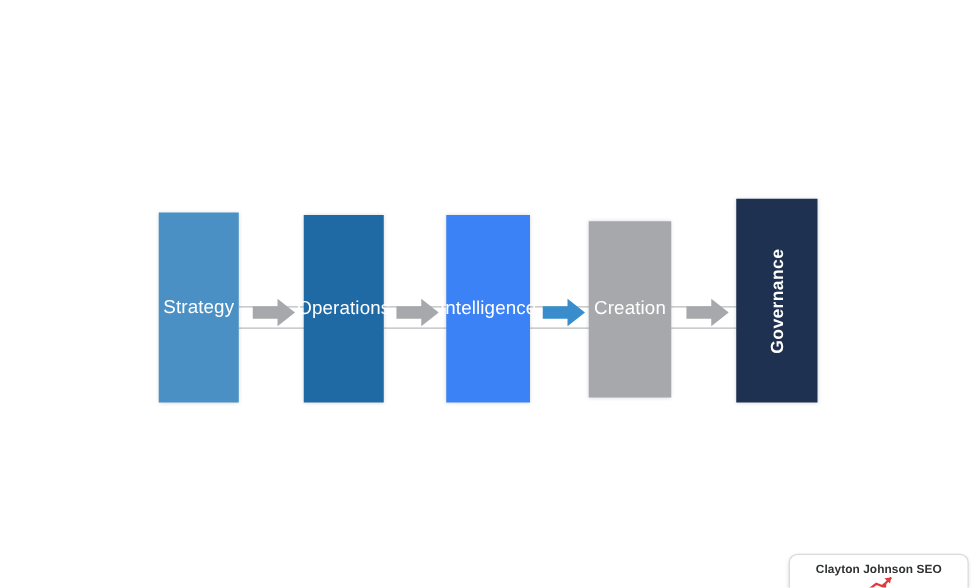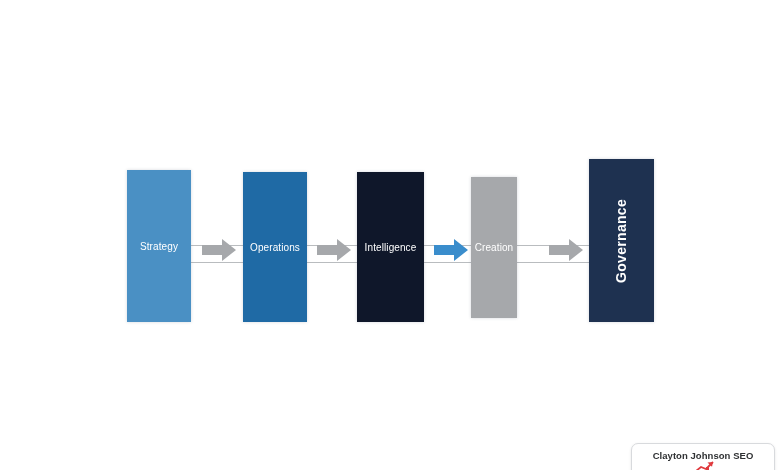--- a/index.html
+++ b/index.html
@@ -41,21 +41,21 @@
   }
 
   
   .process-box {
     position: absolute;
     box-sizing: border-box;
     display: flex;
     align-items: center;
     justify-content: center;
     color: #ffffff;
-    font-size: 10px;
+    font-size: 15px;
     letter-spacing: 0.1px;
     line-height: 1.1;
     white-space: nowrap;
     box-shadow: 0 0 3px rgba(120,130,140,0.30);
   }
   .process-box .box-label {
     display: block;
     text-align: center;
   }
 
@@ -133,29 +133,29 @@
     </svg>
 
     <div class="process-box" style="left:243px; top:172px; width:64px; height:150px; background:#1F6AA5;">
       <span class="box-label">Operations</span>
     </div>
 
     <svg class="block-arrow" style="left:317px; top:238px;" width="34" height="24" viewBox="0 0 34 24">
       <polygon points="0,7 20,7 20,1 34,12 20,23 20,17 0,17" fill="#A6A8AB"></polygon>
     </svg>
 
-    <div class="process-box" style="left:357px; top:172px; width:67px; height:150px; background:#0f172a;">
+    <div class="process-box" style="left:357px; top:172px; width:67px; height:150px; background:#3b82f6;">
       <span class="box-label">Intelligence</span>
     </div>
 
     <svg class="block-arrow" style="left:434px; top:238px;" width="34" height="24" viewBox="0 0 34 24">
       <polygon points="0,7 20,7 20,1 34,12 20,23 20,17 0,17" fill="#3A8DCC"></polygon>
     </svg>
 
-    <div class="process-box" style="left:471px; top:177px; width:46px; height:141px; background:#A6A8AB;">
+    <div class="process-box" style="left:471px; top:177px; width:66px; height:141px; background:#A6A8AB;">
       <span class="box-label">Creation</span>
     </div>
 
     <svg class="block-arrow" style="left:549px; top:238px;" width="34" height="24" viewBox="0 0 34 24">
       <polygon points="0,7 20,7 20,1 34,12 20,23 20,17 0,17" fill="#A6A8AB"></polygon>
     </svg>
 
     <div class="process-box vertical-label" style="left:589px; top:159px; width:65px; height:163px; background:#1E3150;">
       <span class="box-label">Governance</span>
     </div>

